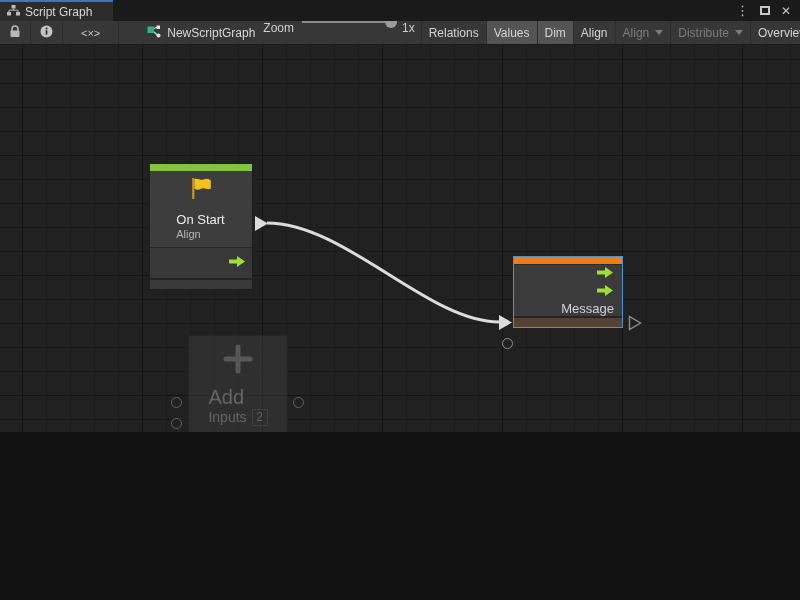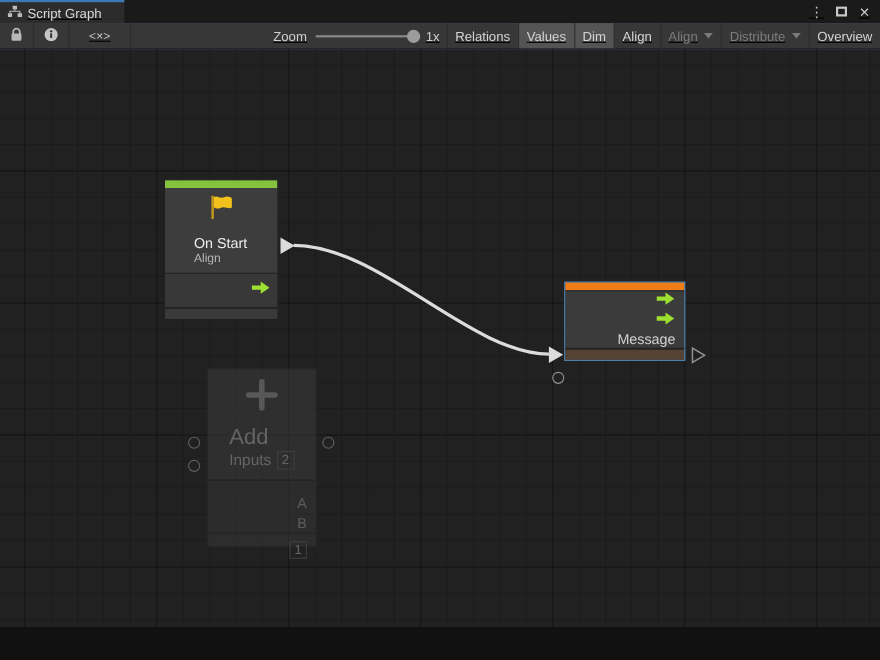--- a/index.html
+++ b/index.html
@@ -1,18 +1,18 @@
 <!DOCTYPE html>
 <html style="--tab-accent-blue: #3c78b8; --selection-blue: #4e93cc; --event-green: #85c33e; --debug-orange: #ee7d18; --debug-header-brown: #5a4936; --flow-green: #9ee02f; --value-teal: #5d8fa6; --wire-white: #dcdcdc; --flag-yellow: #f2c11c; --bug-orange: #f0603a;"><head>
 <meta charset="utf-8">
 <style>
   html,body{margin:0;padding:0;background:#111;}
   *{box-sizing:border-box;}
-  .window{width:800px;height:570px;overflow:hidden;position:relative;
-    font-family:"Liberation Sans", sans-serif; background:#8b5cf6;text-decoration:underline;}
+  .window{width:800px;height:432px;overflow:hidden;position:relative;
+    font-family:"Liberation Sans", sans-serif; background:#14532d;}
 
   
   .titlebar{height:21px;background:#1a1a1a;display:flex;align-items:stretch;}
   .tab{width:113px;background:#2c2c2c;border-top:2px solid var(--tab-accent-blue,#3c78b8);
     display:flex;align-items:center;gap:5px;padding:0 7px;font-size:12px;color:#d8d8d8;}
   .win-controls{margin-left:auto;display:flex;align-items:center;gap:11px;padding-right:9px;color:#c8c8c8;}
   .ctrl-more{font-size:13px;line-height:1;letter-spacing:0;}
   .ctrl-max{width:10px;height:9px;border:2px solid #c8c8c8;}
   .ctrl-close{font-size:12px;line-height:1;}
 
@@ -20,21 +20,21 @@
   .toolbar{height:24px;background:#373737;border-bottom:1px solid #1c1c1c;display:flex;
     align-items:stretch;font-size:12px;color:#d4d4d4;overflow:hidden;white-space:nowrap;}
   .tbtn{display:flex;align-items:center;padding:0 7px;border-right:1px solid #2d2d2d;cursor:default;}
   .tbtn.icon{padding:0 9px;}
   .tbtn.codebtn{padding:0 18px;font-size:11px;color:#c8c8c8;}
   .tbtn.active{background:#545454;}
   .tbtn.disabled{color:#7c7c7c;}
   .rightgroup{margin-left:0;display:flex;align-items:stretch;}
   .rightgroup .tbtn{border-left:1px solid #2d2d2d;border-right:none;}
   .graph-label{display:flex;align-items:center;gap:6px;margin-left:20px;padding:0 8px;color:#d8d8d8;}
-  .zoom-wrap{margin-left:auto;display:flex;align-items:center;gap:8px;padding-right:6px;}
+  .zoom-wrap{margin-left:auto;display:flex;gap:8px;padding-right:6px;}
   .zoom-lbl{color:#cfcfcf;}
   .slider-track{width:92px;height:2px;background:#8a8a8a;position:relative;}
   .slider-handle{position:absolute;right:-3px;top:-5px;width:12px;height:12px;border-radius:50%;background:#9c9c9c;}
   .zoom-val{color:#cfcfcf;}
   .dd{width:0;height:0;border-left:4px solid transparent;border-right:4px solid transparent;
     border-top:5px solid #7c7c7c;margin-left:6px;}
 
   
   .canvas{position:relative;width:800px;height:555px;overflow:hidden;background-color:#212121;
     background-image:
@@ -130,20 +130,31 @@
           <circle cx="6.5" cy="6.5" r="6" fill="#c4c4c4"></circle>
           <rect x="5.6" y="5.3" width="1.8" height="4.2" fill="#333"></rect>
           <circle cx="6.5" cy="3.5" r="1.1" fill="#333"></circle>
         </svg>
       </span>
     </div>
     <div class="tbtn codebtn">
       <span>&lt;×&gt;</span>
     </div>
 
+    <div class="graph-label">
+      <span>
+        <svg width="14" height="13" viewBox="0 0 14 13">
+          <path d="M4 4.5 L11 10.5 M4 4.5 L11 2" stroke="#bfe8dc" stroke-width="1.2" fill="none"></path>
+          <rect x="0.5" y="1.5" width="6.5" height="6.5" fill="#35b08a"></rect>
+          <rect x="9.5" y="0.5" width="3.5" height="3.5" fill="#cdeee4"></rect>
+          <circle cx="11.5" cy="10.5" r="2" fill="#cdeee4"></circle>
+        </svg>
+      </span>
+      <span>NewScriptGraph</span>
+    </div>
 
     <div class="zoom-wrap">
       <span class="zoom-lbl">Zoom</span>
       <div class="slider-track">
         <div class="slider-handle"></div>
       </div>
       <span class="zoom-val">1x</span>
     </div>
 
     <div class="rightgroup">

